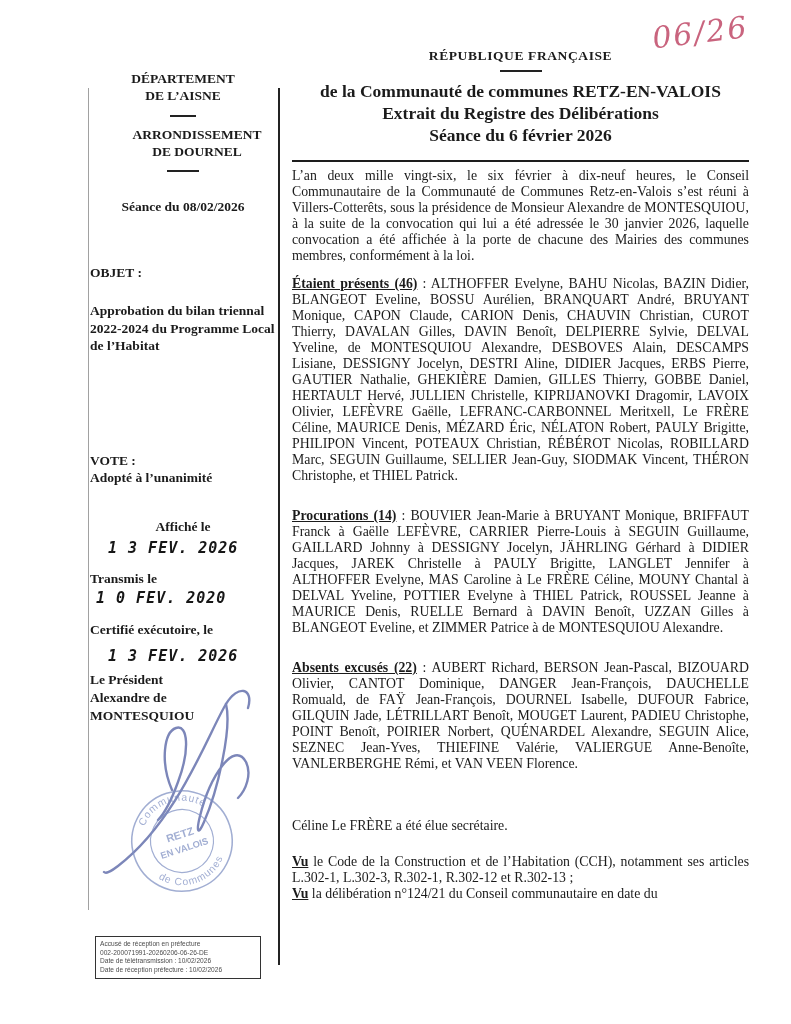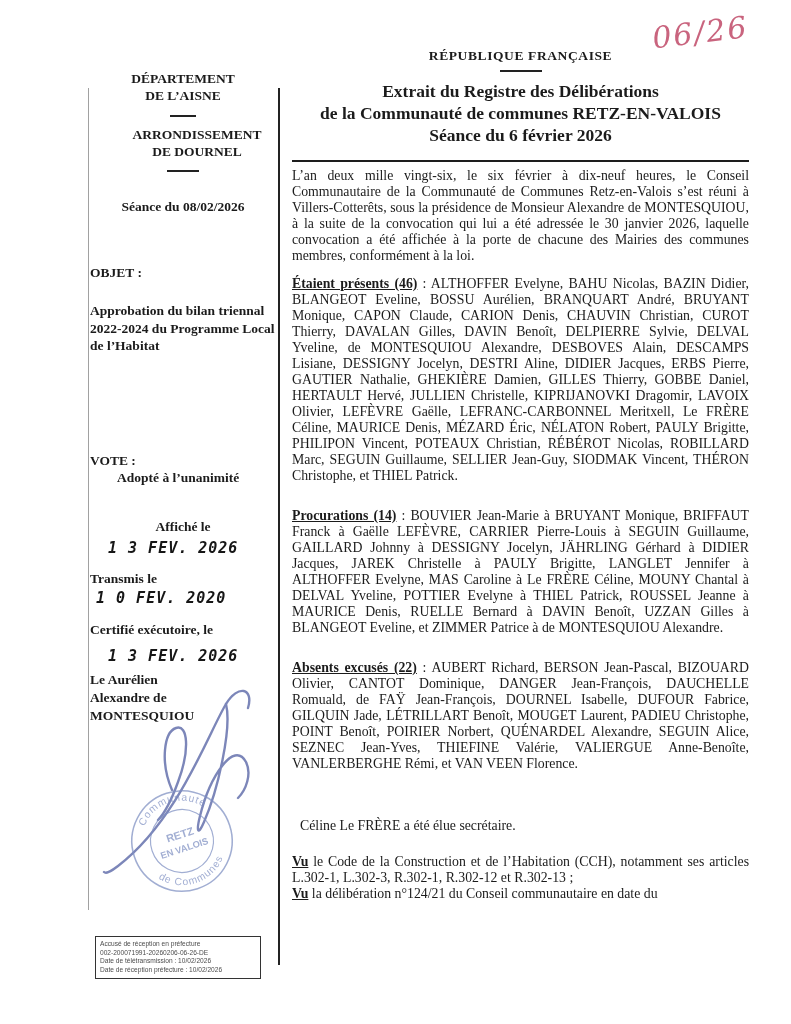--- a/index.html
+++ b/index.html
@@ -47,21 +47,21 @@
   
   .rightcol{position:absolute;left:292px;top:48px;width:457px;}
   .republic{font-size:13.5px;letter-spacing:.6px;}
   .hdash{width:42px;height:2px;background:#222;margin:6px auto 8px auto;}
   .title{font-size:17.5px;line-height:22px;}
   .rule{border:0;border-top:2.2px solid #1d1d1d;margin:14px 0 6px 0;}
   .para{font-size:13.8px;line-height:16px;text-align:justify;margin:0;}
   .para + .para{margin-top:16px;}
   .mt12{margin-top:12px!important;}
   .mt24{margin-top:24px!important;}
-  .mt46{margin-top:46px!important;margin-left:8px;}
+  .mt46{margin-top:46px!important;}
   .mt20{margin-top:20px!important;}
   .lead{font-weight:bold;text-decoration:underline;}
 </style>
 </head>
 <body>
 
 <div class="page">
 
   <div class="folio">06/26</div>
 
@@ -85,33 +85,33 @@
     <div class="blk" style="top:100px;">
         <div class="dash" style="width:32px;"></div>
       </div>
 
     <div class="blk center b" style="top:128px;">Séance du 08/02/2026</div>
 
     <div class="blk b" style="top:194px;">OBJET :</div>
     <div class="blk b" style="top:232px;line-height:17.5px;">Approbation du bilan triennal 2022-2024 du Programme Local de l’Habitat</div>
 
     <div class="blk b" style="top:382px;">VOTE :</div>
-    <div class="blk b" style="top:399px;padding-left:27px;">Adopté à l’unanimité</div>
+    <div class="blk b" style="top:399px;">Adopté à l’unanimité</div>
 
     <div class="blk b" style="top:448px;text-align:center;">Affiché le</div>
     <div class="blk stamp-date" style="top:470px;left:18px;">1 3 FEV. 2026</div>
 
     <div class="blk b" style="top:500px;">Transmis le</div>
     <div class="blk stamp-date" style="top:520px;left:6px;">1 0 FEV. 2020</div>
 
     <div class="blk b" style="top:551px;">Certifié exécutoire, le</div>
     <div class="blk stamp-date" style="top:578px;left:18px;">1 3 FEV. 2026</div>
 
     <div class="blk b" style="top:601px;line-height:18px;">
-      <div>Le Aurélien</div>
+      <div>Le Président</div>
       <div>Alexandre de</div>
       <div>MONTESQUIOU</div>
     </div>
 
     <svg class="sig-svg" width="170" height="290" viewBox="0 0 170 290">
       <g fill="none" stroke="#6672ad" stroke-width="2.4" stroke-linecap="round" opacity="0.85">
         <path d="M 150 38 C 156 18 140 14 128 34 C 110 64 80 150 20 196 C 12 202 8 204 6 202"></path>
         <path d="M 74 120 C 62 92 66 62 78 58 C 90 54 92 80 80 112 C 72 134 64 146 60 150"></path>
         <path d="M 128 34 C 134 58 120 120 106 152 C 100 166 98 162 102 146 C 112 106 136 70 148 92 C 154 104 148 120 140 128"></path>
       </g>
@@ -141,22 +141,22 @@
       <div>Date de réception préfecture : 10/02/2026</div>
     </div>
   </div>
 
   <div class="rightcol">
 
     <div class="center b republic">RÉPUBLIQUE FRANÇAISE</div>
     <div class="hdash"></div>
 
     <div class="center b title">
+      <div>de la Communauté de communes RETZ-EN-VALOIS</div>
       <div>Extrait du Registre des Délibérations</div>
-      <div>de la Communauté de communes RETZ-EN-VALOIS</div>
       <div>Séance du 6 février 2026</div>
     </div>
 
     <hr class="rule">
 
     <p class="para">L’an deux mille vingt-six, le six février à dix-neuf heures, le Conseil Communautaire de la Communauté de Communes Retz-en-Valois s’est réuni à Villers-Cotterêts, sous la présidence de Monsieur Alexandre de MONTESQUIOU, à la suite de la convocation qui lui a été adressée le 30 janvier 2026, laquelle convocation a été affichée à la porte de chacune des Mairies des communes membres, conformément à la loi.</p>
 
     <p class="para mt12"><span class="lead">Étaient présents (46)</span><span> : ALTHOFFER Evelyne, BAHU Nicolas, BAZIN Didier, BLANGEOT Eveline, BOSSU Aurélien, BRANQUART André, BRUYANT Monique, CAPON Claude, CARION Denis, CHAUVIN Christian, CUROT Thierry, DAVALAN Gilles, DAVIN Benoît, DELPIERRE Sylvie, DELVAL Yveline, de MONTESQUIOU Alexandre, DESBOVES Alain, DESCAMPS Lisiane, DESSIGNY Jocelyn, DESTRI Aline, DIDIER Jacques, ERBS Pierre, GAUTIER Nathalie, GHEKIÈRE Damien, GILLES Thierry, GOBBE Daniel, HERTAULT Hervé, JULLIEN Christelle, KIPRIJANOVKI Dragomir, LAVOIX Olivier, LEFÈVRE Gaëlle, LEFRANC-CARBONNEL Meritxell, Le FRÈRE Céline, MAURICE Denis, MÉZARD Éric, NÉLATON Robert, PAULY Brigitte, PHILIPON Vincent, POTEAUX Christian, RÉBÉROT Nicolas, ROBILLARD Marc, SEGUIN Guillaume, SELLIER Jean-Guy, SIODMAK Vincent, THÉRON Christophe, et THIEL Patrick.</span></p>
 
     <p class="para mt24"><span class="lead">Procurations (14)</span><span> : BOUVIER Jean-Marie à BRUYANT Monique, BRIFFAUT Franck à Gaëlle LEFÈVRE, CARRIER Pierre-Louis à SEGUIN Guillaume, GAILLARD Johnny à DESSIGNY Jocelyn, JÄHRLING Gérhard à DIDIER Jacques, JAREK Christelle à PAULY Brigitte, LANGLET Jennifer à ALTHOFFER Evelyne, MAS Caroline à Le FRÈRE Céline, MOUNY Chantal à DELVAL Yveline, POTTIER Evelyne à THIEL Patrick, ROUSSEL Jeanne à MAURICE Denis, RUELLE Bernard à DAVIN Benoît, UZZAN Gilles à BLANGEOT Eveline, et ZIMMER Patrice à de MONTESQUIOU Alexandre.</span></p>

